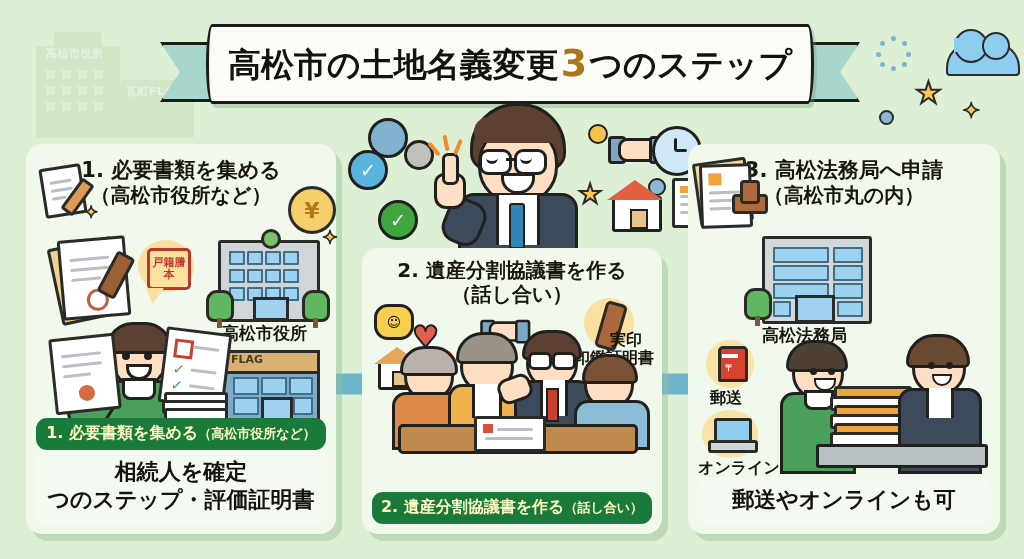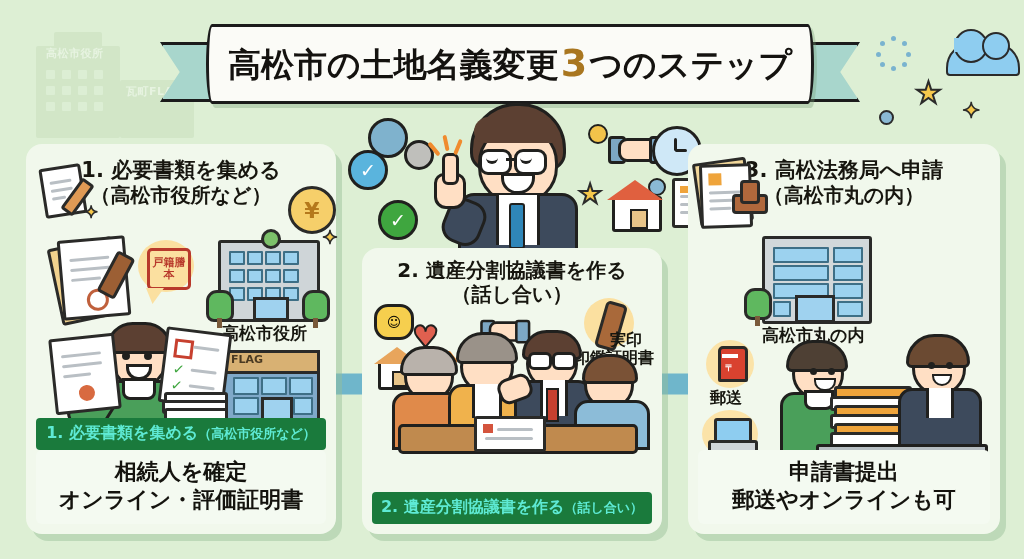--- a/index.html
+++ b/index.html
@@ -77,21 +77,21 @@
   .p2{left:362px;top:248px;width:300px;height:286px;}
   .p3{left:688px;top:144px;width:312px;height:390px;}
 
   .p-title{position:absolute;left:0;right:0;text-align:center;font-weight:800;color:#17160f;line-height:1.2;}
   .p1 .p-title{top:14px;font-size:21px;}
   .p2 .p-title{top:10px;font-size:20px;}
   .p3 .p-title{top:14px;font-size:21px;}
   .p-title .sub{display:block;font-size:20px;}
 
   .foot{position:absolute;left:10px;right:10px;bottom:10px;}
-  .foot-bar{background:#1a7a3c;border-radius:4px;color:#5eead4;text-align:center;font-weight:800;font-size:16px;padding:5px 2px 6px;white-space:nowrap;}
+  .foot-bar{background:#1a7a3c;border-radius:11px;color:#fef9c3;text-align:center;font-weight:800;font-size:16px;padding:5px 2px 6px;white-space:nowrap;}
   .foot-bar .sm{font-size:13px;font-weight:700;}
   .foot-body{background:#f4faf1;border-radius:6px;text-align:center;font-weight:800;color:#14130e;font-size:22px;line-height:1.28;padding:8px 2px 10px;}
 
   .arrow{position:absolute;width:62px;height:46px;background:#6fb6cb;border:3px solid #141414;
     clip-path:polygon(0 30%,58% 30%,58% 4%,100% 50%,58% 96%,58% 70%,0 70%);}
 
   
   .bld{position:absolute;border:3px solid #2a2a28;border-radius:3px;}
   .bwin{position:absolute;background:#9cd2ef;border:2px solid #3e6f86;border-radius:1px;}
   .tree{position:absolute;width:22px;height:26px;background:#5fb85f;border:3px solid #2a2a28;border-radius:11px 11px 8px 8px;}
@@ -299,21 +299,21 @@
       <div class="paper" style="left:136px;top:256px;width:60px;height:8px;"></div>
       <div class="paper" style="left:138px;top:264px;width:58px;height:8px;"></div>
     </div>
 
     <div class="foot">
       <div class="foot-bar">
         <span>1. 必要書類を集める</span><span class="sm">（高松市役所など）</span>
       </div>
       <div class="foot-body">
         <div>相続人を確定</div>
-        <div>オンライン・評価証明書</div>
+        <div>つのステップ・評価証明書</div>
       </div>
     </div>
   </div>
 
   <div class="panel p2">
     <div class="p-title">
       <span>2. 遺産分割協議書を作る</span>
       <span class="sub">（話し合い）</span>
     </div>
 
@@ -399,21 +399,21 @@
       <div class="bwin" style="left:68px;top:8px;width:26px;height:12px;"></div>
       <div class="bwin" style="left:8px;top:26px;width:52px;height:12px;"></div>
       <div class="bwin" style="left:68px;top:26px;width:26px;height:12px;"></div>
       <div class="bwin" style="left:8px;top:44px;width:52px;height:12px;"></div>
       <div class="bwin" style="left:68px;top:44px;width:26px;height:12px;"></div>
       <div class="bwin" style="left:8px;top:62px;width:14px;height:12px;"></div>
       <div style="position:absolute;left:30px;bottom:-2px;width:34px;height:22px;background:#9fd2ef;border:3px solid #2a2a28;"></div>
       <div class="bwin" style="left:72px;top:62px;width:22px;height:12px;"></div>
     </div>
     <div class="tree" style="left:56px;top:144px;"></div>
-    <div class="cap" style="left:74px;top:180px;font-size:17px;">高松市丸の内</div>
+    <div class="cap" style="left:74px;top:180px;font-size:17px;">高松法務局</div>
 
 
     <div class="badge" style="left:18px;top:196px;width:48px;height:48px;background:#fbe3a8;">
       <div style="position:absolute;left:12px;top:6px;width:24px;height:30px;background:#d9422f;border:3px solid #2a2a28;border-radius:5px 5px 2px 2px;"></div>
       <div style="position:absolute;left:16px;top:14px;width:16px;height:4px;background:#fff;"></div>
       <div style="position:absolute;left:19px;top:22px;color:#fff;font-size:9px;font-weight:900;">〒</div>
     </div>
     <div class="cap" style="left:22px;top:244px;font-size:16px;">郵送</div>
     <div class="badge" style="left:14px;top:266px;width:56px;height:48px;background:#fbe3a8;">
       <div style="position:absolute;left:12px;top:8px;width:32px;height:22px;background:#8ecdf0;border:3px solid #2a2a28;border-radius:3px;"></div>
@@ -443,19 +443,18 @@
       <div style="position:absolute;left:258px;top:218px;width:7px;height:7px;border-radius:50%;background:#20201e;"></div>
       <div style="position:absolute;left:244px;top:230px;width:16px;height:8px;background:#fff;border:2px solid #20201e;border-radius:0 0 10px 10px;"></div>
       <div style="position:absolute;left:210px;top:244px;width:78px;height:80px;background:#3d4a5c;border:3px solid #20201e;border-radius:14px 14px 0 0;"></div>
       <div style="position:absolute;left:238px;top:244px;width:22px;height:30px;background:#fff;border-left:3px solid #20201e;border-right:3px solid #20201e;"></div>
 
       <div style="position:absolute;left:128px;top:300px;width:166px;height:18px;background:#b7bfc3;border:3px solid #20201e;border-radius:3px;"></div>
     </div>
 
     <div class="foot">
       <div class="foot-body">
-        <div>申請書提出</div>
         <div>郵送やオンラインも可</div>
       </div>
     </div>
   </div>
 
 </div>
 
 </body></html>

